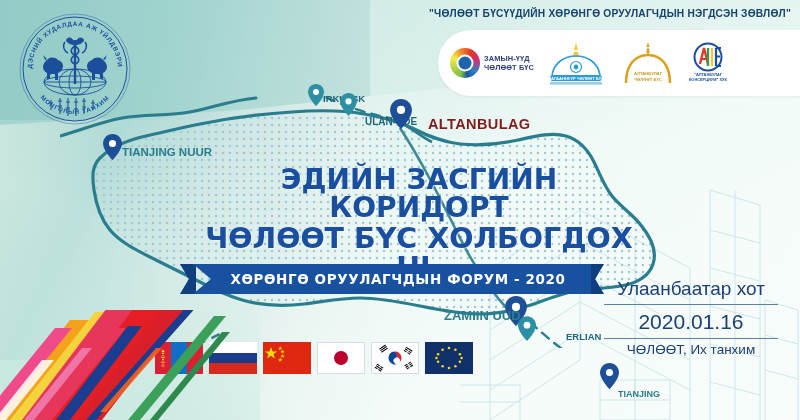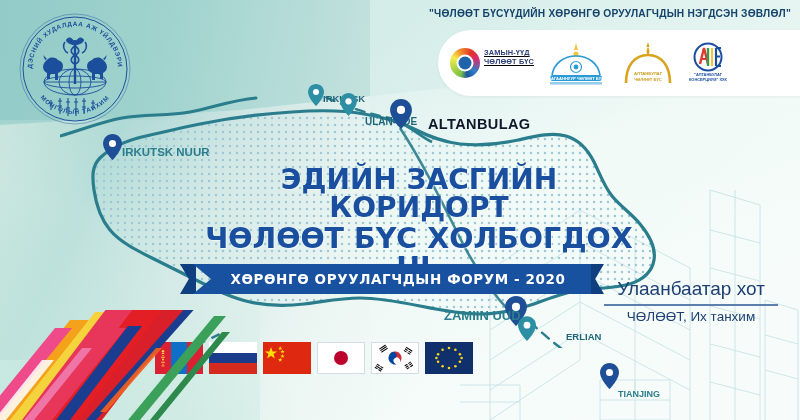--- a/index.html
+++ b/index.html
@@ -61,21 +61,21 @@
 
   
   .logo-strip {
     position:absolute; top:30px; left:438px; width:372px; height:66px;
     background:#ffffff;
     border-radius: 34px 0 0 34px;
     display:flex; align-items:center; gap:6px;
     padding-left:12px;
     box-shadow: 0 1px 3px rgba(0,0,0,.06);
   }
-  .logo-item { display:flex; align-items:flex-start; gap:4px;text-decoration:underline; }
+  .logo-item { display:flex; align-items:center; gap:4px; }
   .logo-cap {
     font-size:6.2px; color:#2c4a82; font-weight:bold; line-height:1.25;
     text-align:center; letter-spacing:.1px;
   }
   .logo-cap.two { text-align:left; font-size:7.4px; color:#2c3f77; }
 
   
   .zy-globe { width:30px; height:30px; border-radius:50%; position:relative; overflow:hidden;
     background: conic-gradient(from 200deg, #7cc242 0deg, #bcd94a 55deg, #f5ee4e 95deg, #f08b2a 140deg, #e0342b 190deg, #d82c6e 230deg, #2f7fc4 290deg, #1a56a0 330deg, #7cc242 360deg);
   }
@@ -97,21 +97,21 @@
   
   .map-wrap { position:absolute; left:60px; top:88px; width:620px; height:260px; }
 
   .pin { position:absolute; }
   .pin-label {
     position:absolute;
     font-weight:bold;
     color:#20667a;
     white-space:nowrap;
   }
-  .pin-label.dark { color:#0f172a; }
+  .pin-label.dark { color:#7f1d1d; }
 
   
   .title-block { position:absolute; left:204px; top:166px; width:430px; text-align:center; }
   .title-line {
     color:#1a4fa0;
     font-weight:bold;
     font-family:"DejaVu Sans", sans-serif;
     letter-spacing:0px;
     line-height:1;
     text-shadow: 1px 1px 0 rgba(255,255,255,.55);
@@ -269,21 +269,21 @@
     <svg class="pin" style="left:390px; top:99px; width:22px; height:30px;" viewBox="0 0 16 22">
       <path d="M8 0C3.6 0 0 3.6 0 8c0 6 8 14 8 14s8-8 8-14c0-4.4-3.6-8-8-8z" fill="#1e4f96"></path>
       <circle cx="8" cy="8" r="3" fill="#ffffff"></circle>
     </svg>
     <span class="pin-label dark" style="left:428px; top:116px; font-size:14.5px; letter-spacing:.4px;">ALTANBULAG</span>
 
     <svg class="pin" style="left:103px; top:134px; width:19px; height:26px;" viewBox="0 0 16 22">
       <path d="M8 0C3.6 0 0 3.6 0 8c0 6 8 14 8 14s8-8 8-14c0-4.4-3.6-8-8-8z" fill="#1e4f96"></path>
       <circle cx="8" cy="8" r="3" fill="#ffffff"></circle>
     </svg>
-    <span class="pin-label" style="left:122px; top:146px; font-size:11.5px; color:#2a7d8c;">IRKUTSK NUUR</span>
+    <span class="pin-label" style="left:122px; top:146px; font-size:11.5px; color:#2a7d8c;">TIANJING NUUR</span>
 
     <svg class="pin" style="left:505px; top:296px; width:22px; height:30px;" viewBox="0 0 16 22">
       <path d="M8 0C3.6 0 0 3.6 0 8c0 6 8 14 8 14s8-8 8-14c0-4.4-3.6-8-8-8z" fill="#1e4f96"></path>
       <circle cx="8" cy="8" r="3" fill="#ffffff"></circle>
     </svg>
     <span class="pin-label" style="left:444px; top:308px; font-size:13px; color:#2a7d8c;">ZAMIIN UUD</span>
 
     <svg class="pin" style="left:518px; top:316px; width:18px; height:25px;" viewBox="0 0 16 22">
       <path d="M8 0C3.6 0 0 3.6 0 8c0 6 8 14 8 14s8-8 8-14c0-4.4-3.6-8-8-8z" fill="#2c8fa3"></path>
       <circle cx="8" cy="8" r="3" fill="#ffffff"></circle>
@@ -404,20 +404,21 @@
     <div class="ribbon-tail-l"></div>
     <div class="ribbon-tail-r"></div>
     <div class="ribbon">
       <span class="ribbon-text">ХӨРӨНГӨ ОРУУЛАГЧДЫН ФОРУМ - 2020</span>
     </div>
   </div>
 
   <div class="info-block">
     <div class="info-city">Улаанбаатар хот</div>
     <div class="info-rule"></div>
+    <div class="info-date">2020.01.16</div>
     <div class="info-rule"></div>
     <div class="info-venue">ЧӨЛӨӨТ, Их танхим</div>
   </div>
 
   <div class="flags">
 
     <div class="flag" style="border:none;">
       <div style="position:absolute;inset:0;display:flex;">
         <div style="flex:1;background:#da2032;position:relative;">
           <svg viewBox="0 0 16 32" style="position:absolute;left:3px;top:4px;width:10px;height:24px;">

